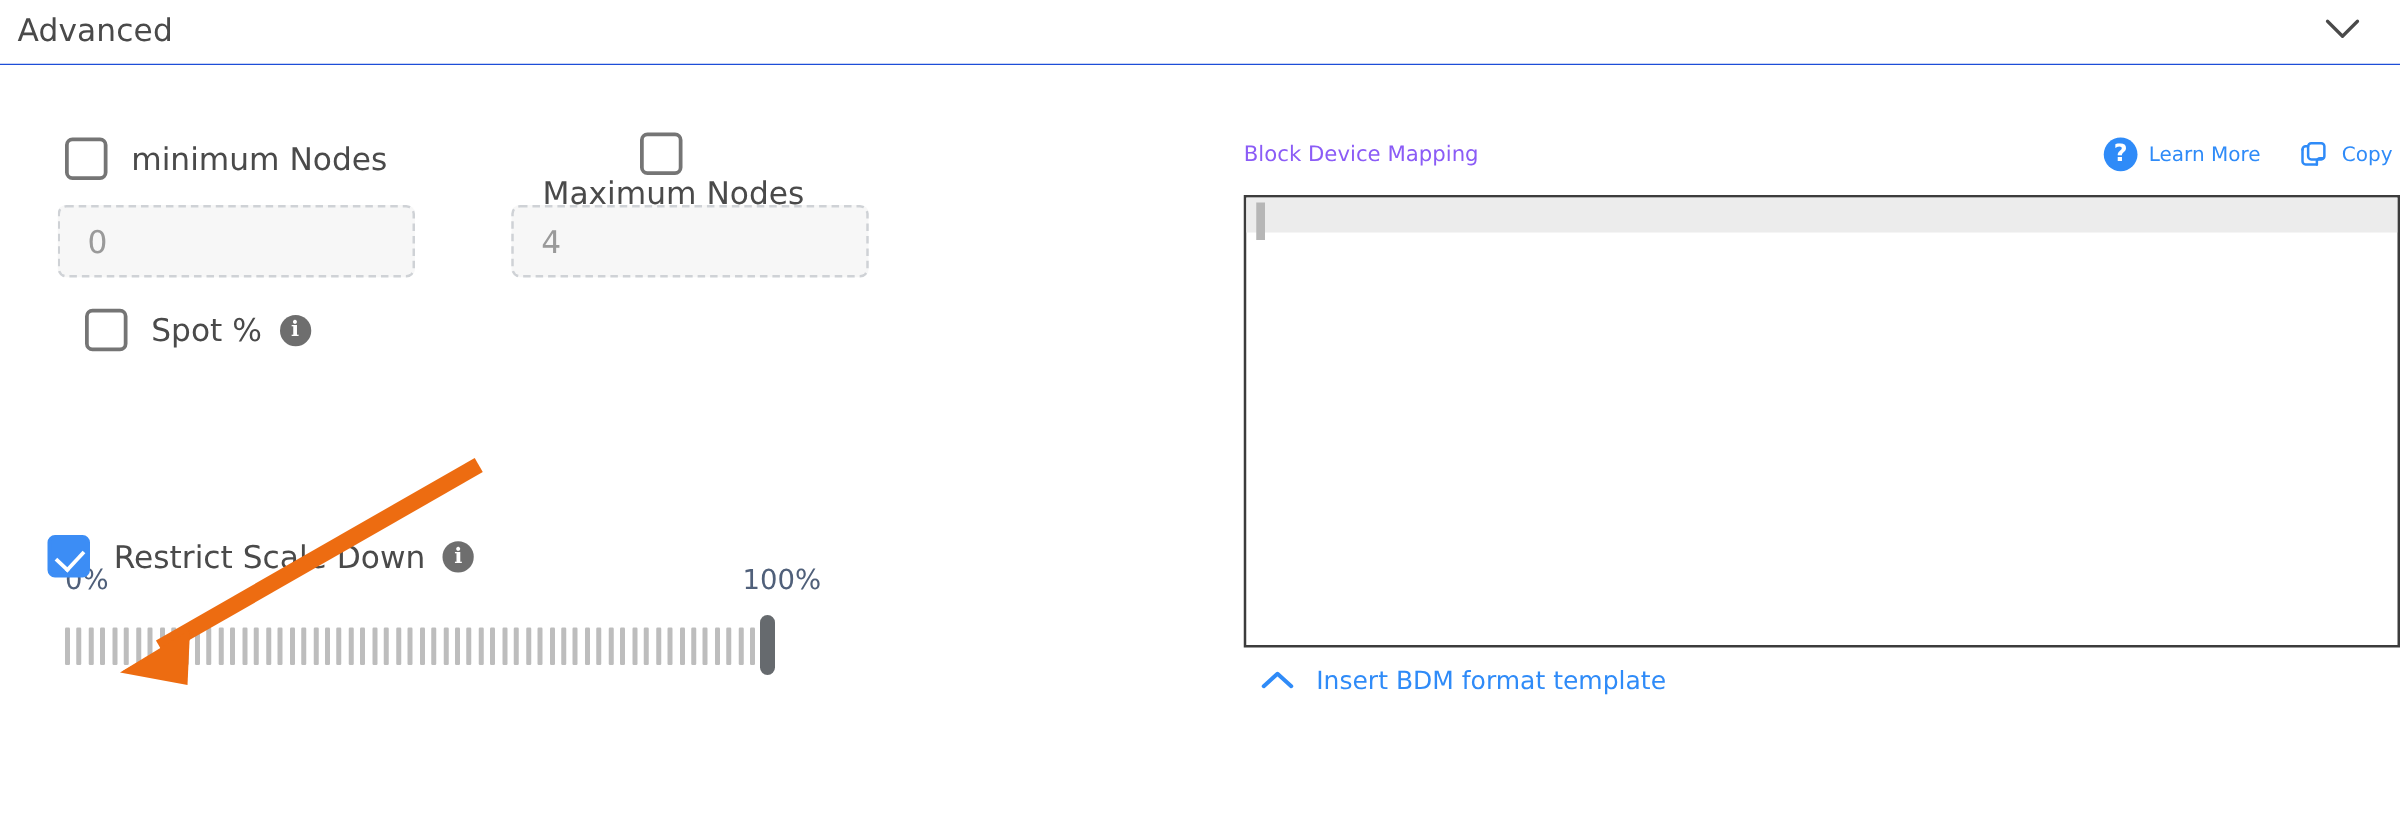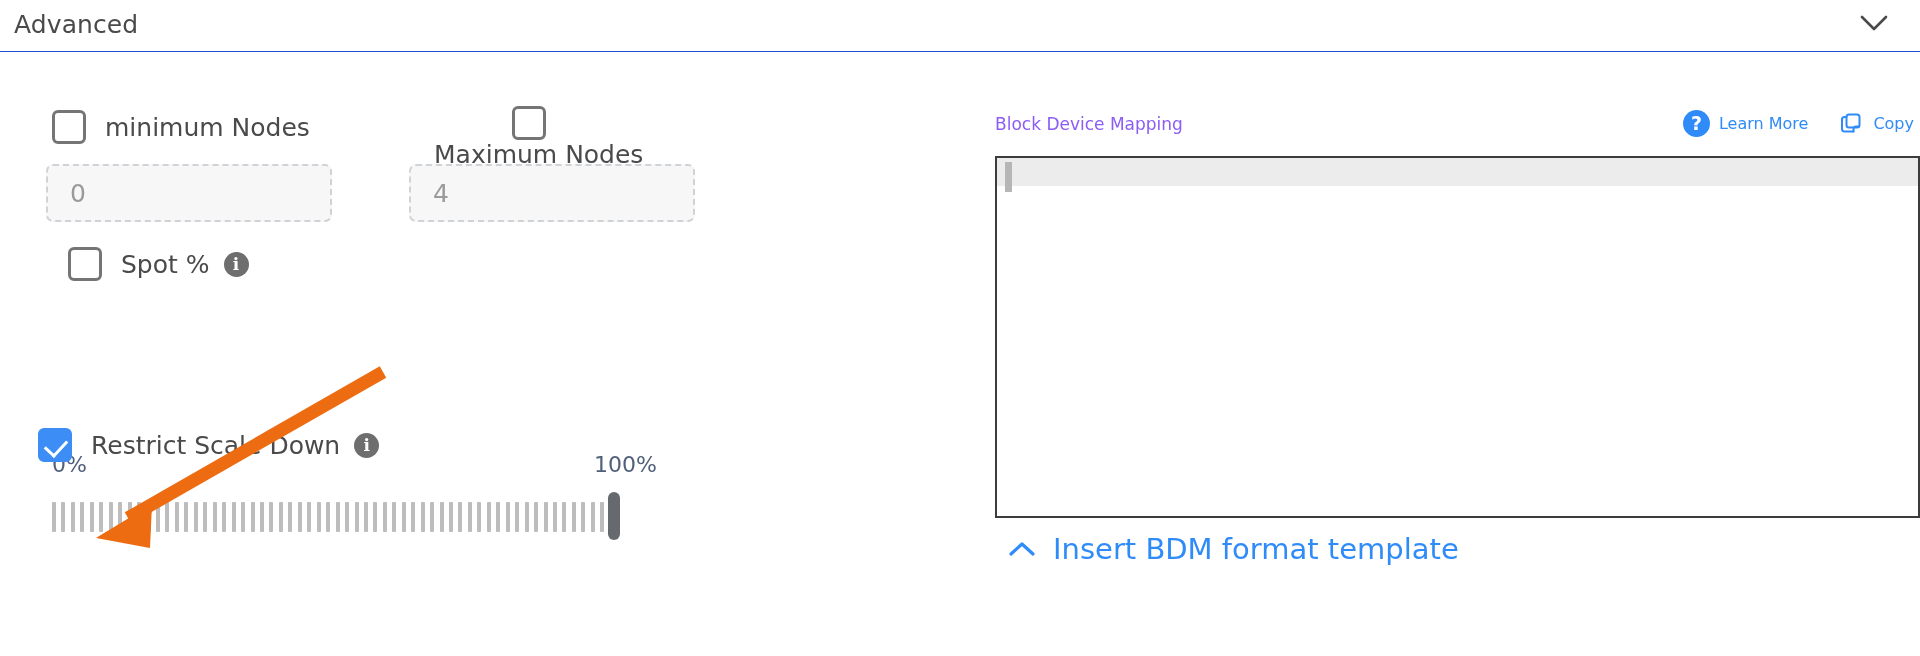--- a/index.html
+++ b/index.html
@@ -111,21 +111,21 @@
   }
   .editor-caret {
     position: absolute; left: 8px; top: 4px; width: 7px; height: 30px;
     background: #b6b6b6;
   }
 
   .insert-link {
     position: absolute; left: 12px; top: 480px;
     display: flex; align-items: center; gap: 16px; cursor: pointer;
   }
-  .insert-label { font-size: 29px; color: #2f8bf8; white-space: nowrap; }
+  .insert-label { font-size: 20px; color: #2f8bf8; white-space: nowrap; }
 </style>
 </head>
 <body>
 
 <div id="root">
 
   <div class="panel-header">
     <div class="panel-title">Advanced</div>
     <div class="collapse-chevron">
       <svg width="36" height="30" viewBox="0 0 36 30">

